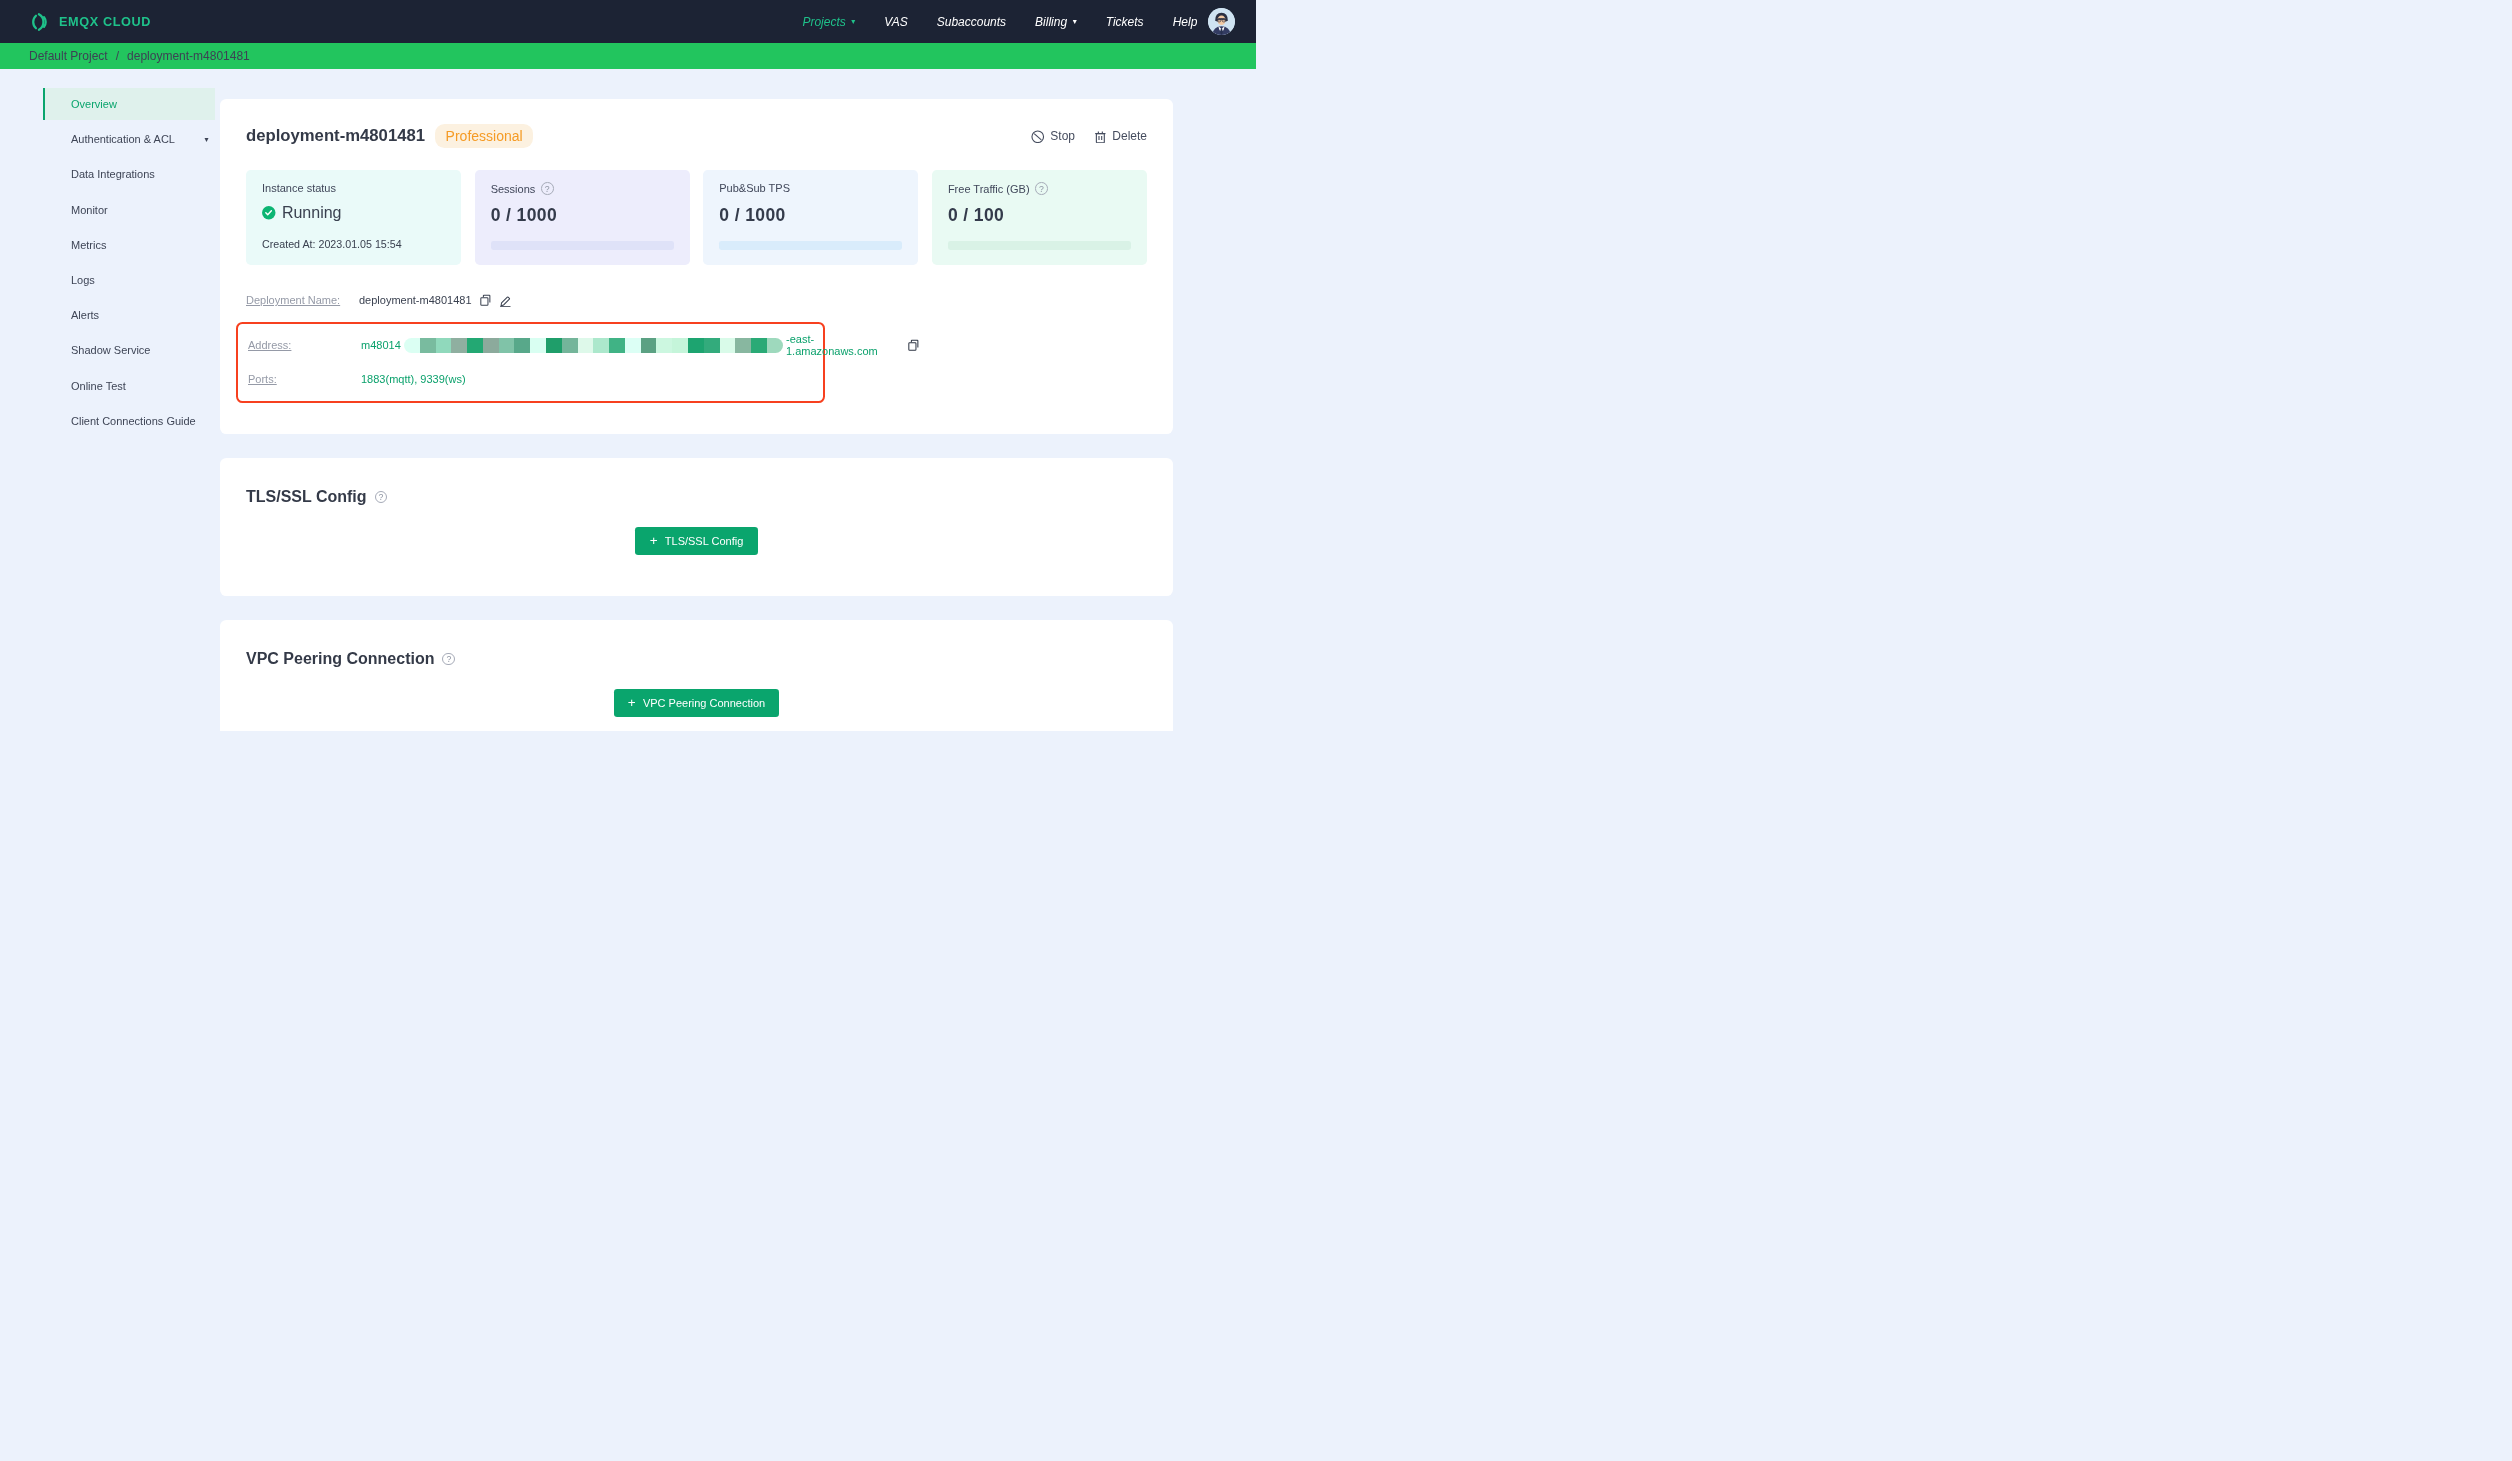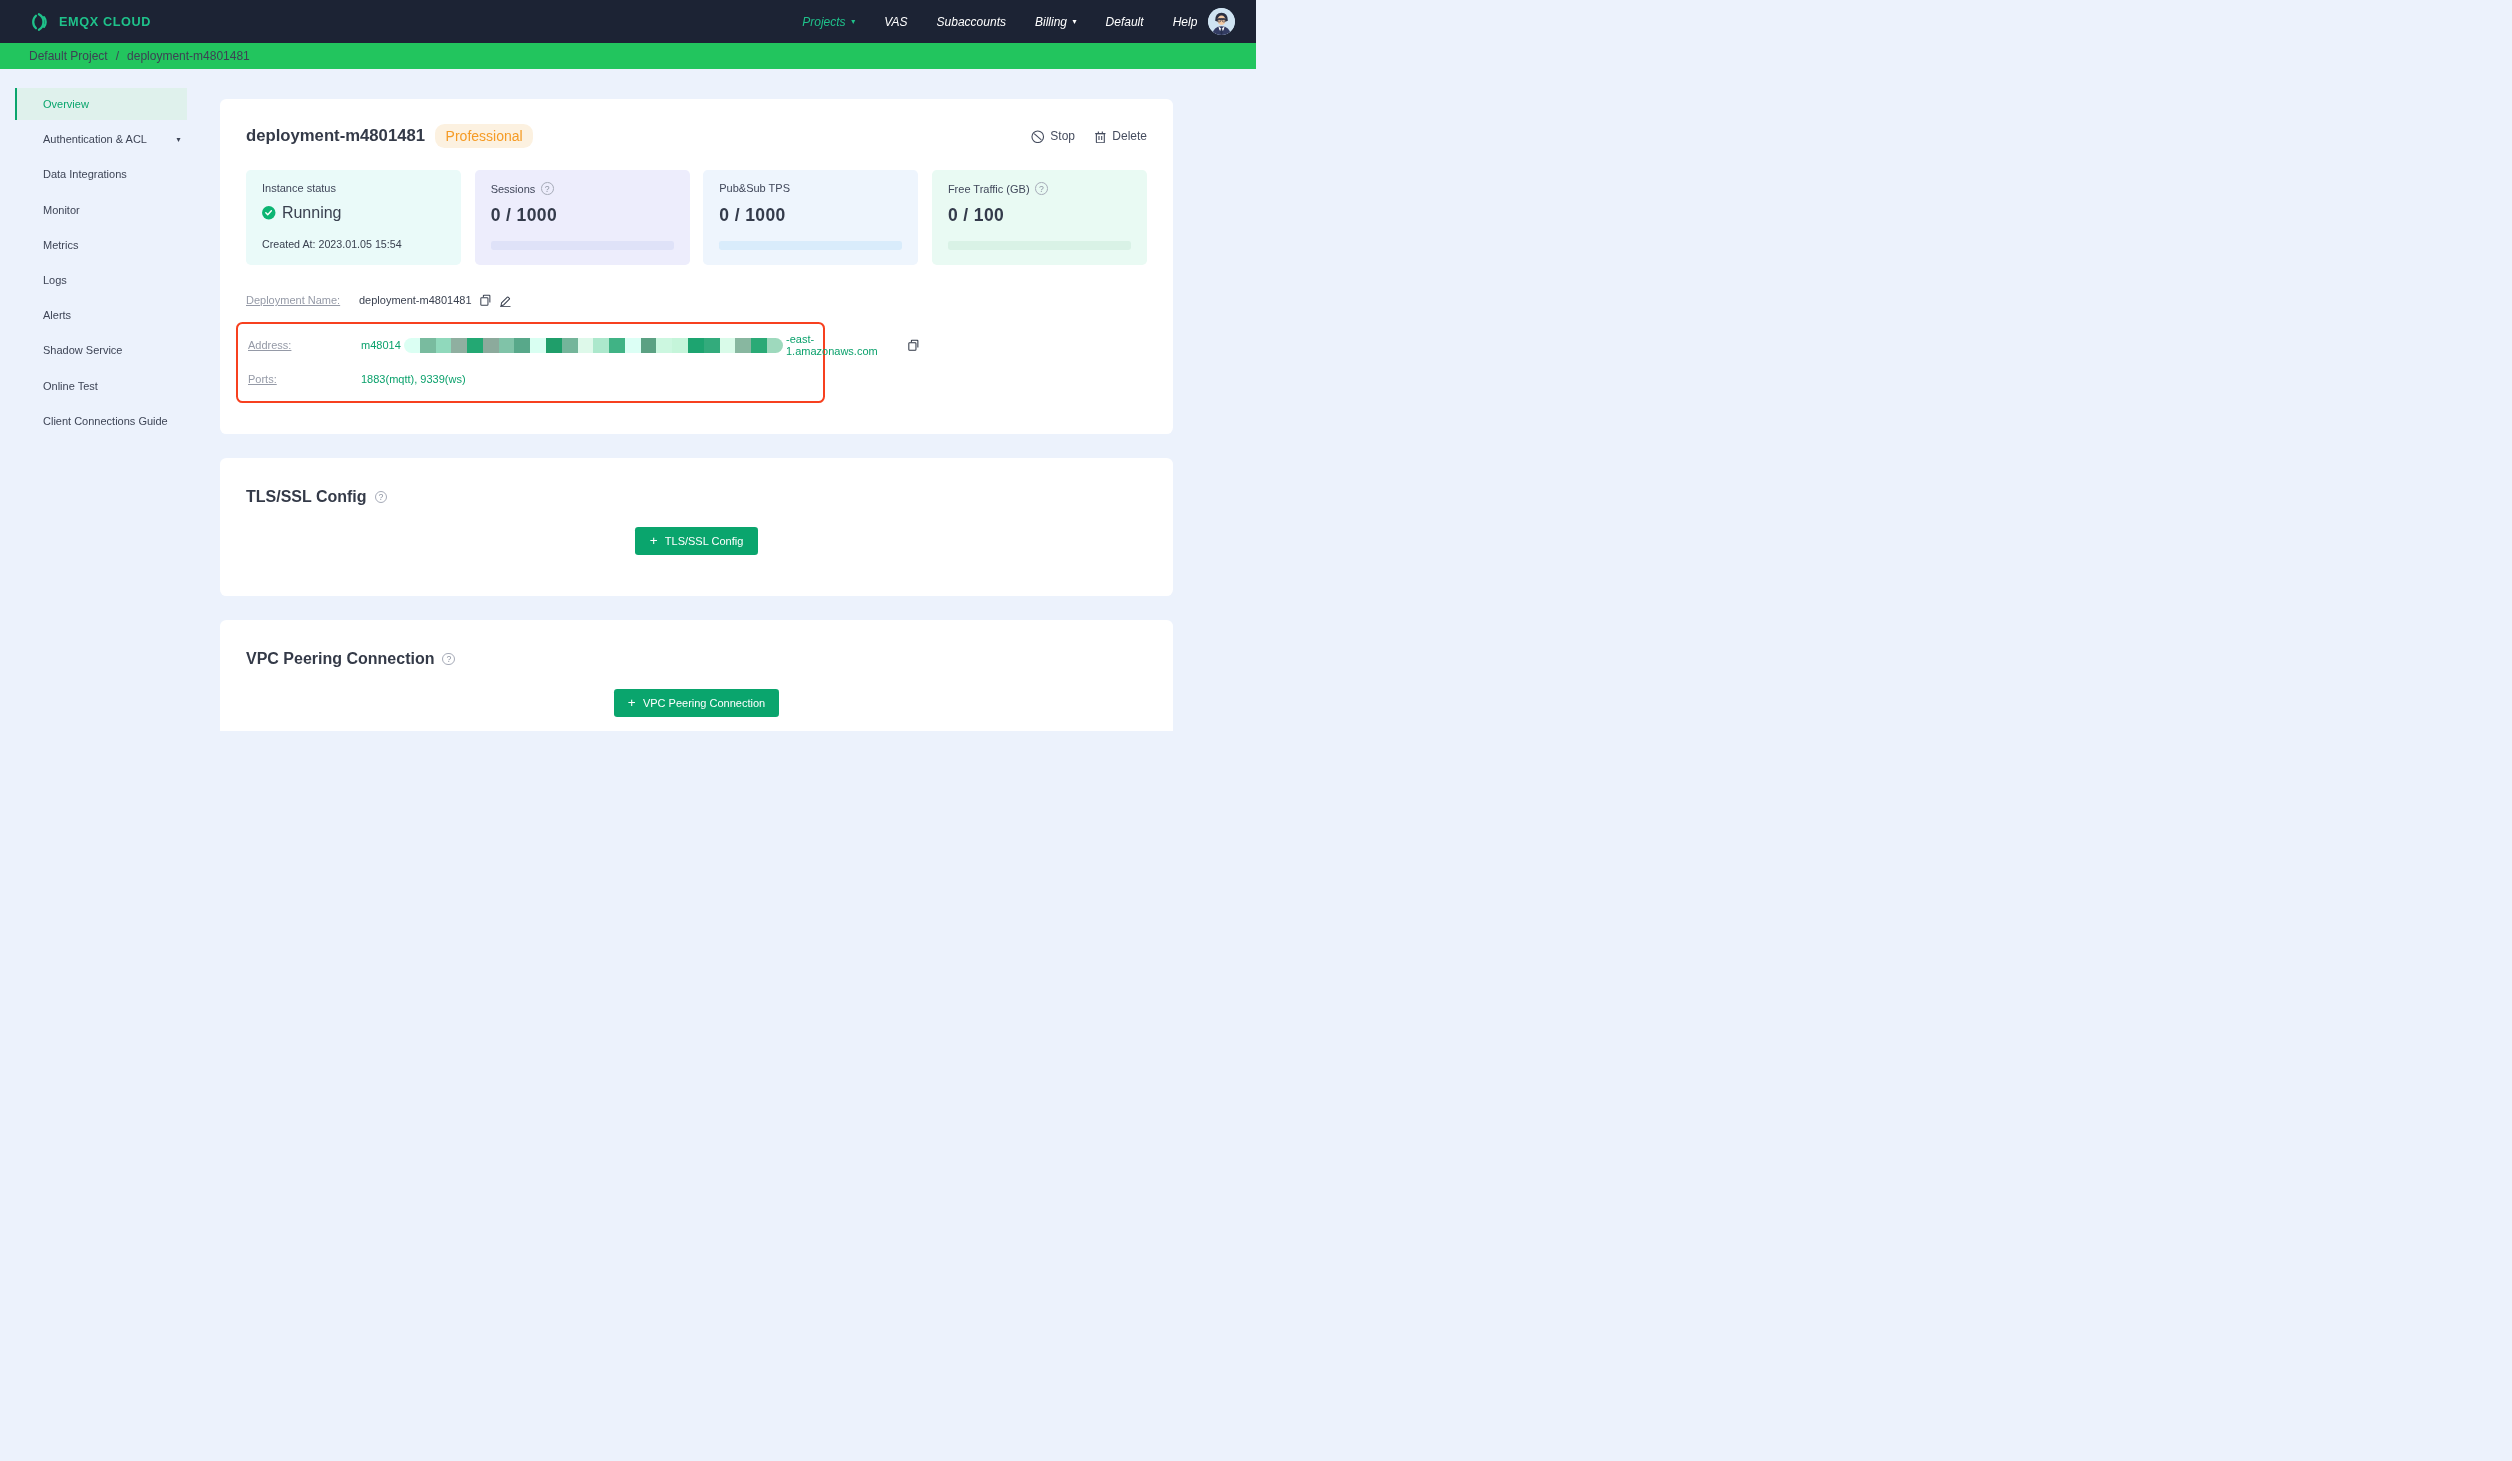--- a/index.html
+++ b/index.html
@@ -13,21 +13,21 @@
   .nav-item { display:flex; align-items:center; gap:5.6px; cursor:pointer; white-space:nowrap; }
   .nav-item.active { color:#1fc18a; }
   .nav-caret { font-size:8px; line-height:1; }
   .avatar { width:27px; height:27px; border-radius:50%; background:#cfe3f2; margin-left:11px; overflow:hidden; flex-shrink:0; cursor:pointer; }
 
   
   .breadcrumb { height:26px; background:#22c55e; display:flex; align-items:center; gap:8px; padding-left:29px; font-size:12px; color:#3c4254; }
 
   
   .layout { display:flex; }
-  .sidebar { width:220px; flex-shrink:0; padding-top:19px; }
+  .sidebar { width:220px; flex-shrink:0; padding-top:19px;padding-left:28px; }
   .side-item { margin-left:15px; width:172px; height:32px; margin-bottom:3.2px; display:flex; align-items:center; padding-left:26px; padding-right:6.4px; font-size:11px; color:#3e4556; cursor:pointer; border-left:2.4px solid transparent; }
   .side-item.active { background:#dff1ec; border-left-color:#0aa56d; color:#0aa56d; }
   .side-caret { margin-left:auto; font-size:8px; color:#3e4556; }
 
   .main { width:953px; padding-top:30px; }
   .card { background:#ffffff; border-radius:6.4px; }
 
   
   .overview-card { height:335px; padding:0 26px; }
   .card-head { display:flex; align-items:center; padding-top:25.4px; }
@@ -97,21 +97,21 @@
   </span>
       <span class="nav-item">
     <span>Subaccounts</span>
 
   </span>
       <span class="nav-item">
     <span>Billing</span>
     <span class="nav-caret">▾</span>
   </span>
       <span class="nav-item">
-    <span>Default</span>
+    <span>Tickets</span>
 
   </span>
       <span class="nav-item">
     <span>Help</span>
 
   </span>
     </nav>
   <div class="avatar">
     <svg width="27" height="27" viewBox="0 0 34 34">
       <circle cx="17" cy="17" r="17" fill="#cfe3f2"></circle>

